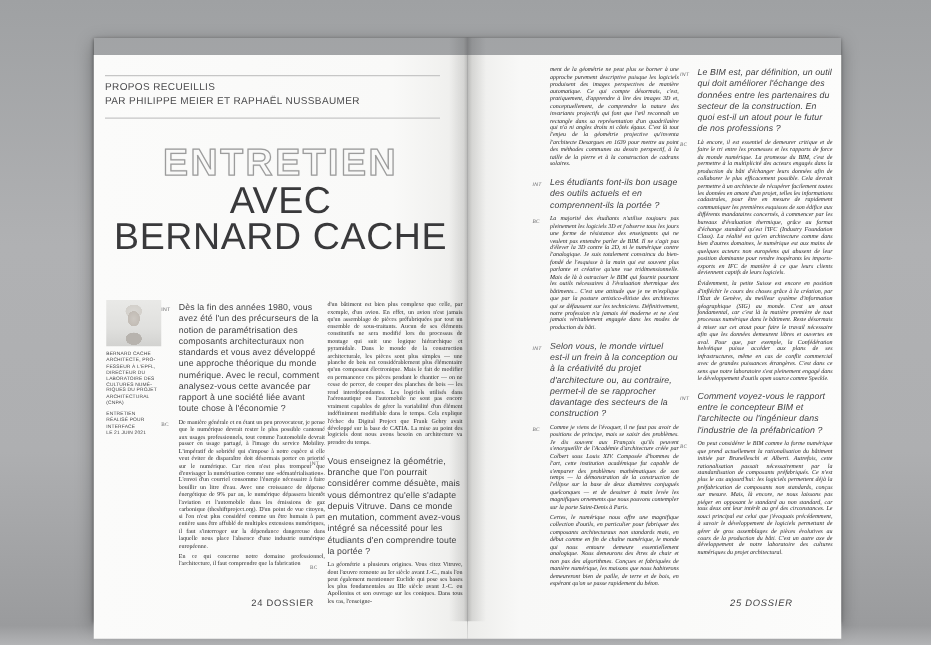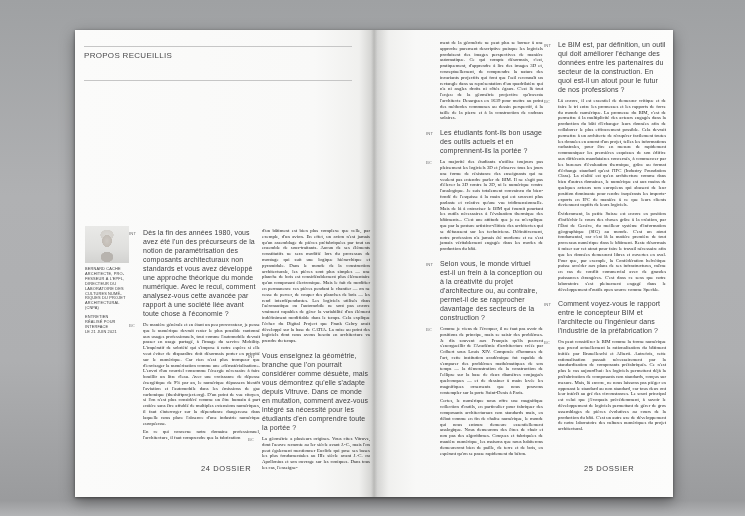--- a/index.html
+++ b/index.html
@@ -3,23 +3,23 @@
 <meta charset="utf-8">
 <style>
   html,body{margin:0;padding:0;}
   body{
     width:745px;height:516px;overflow:hidden;position:relative;
     background:linear-gradient(180deg,#9fa1a3 0%,#b0b1b3 38%,#aeafb1 70%,#9a9b9d 97%,#b3b4b6 100%);
     font-family:"Liberation Sans",sans-serif;
   }
   .spread{position:absolute;left:75px;top:30px;width:598px;height:467px;
     box-shadow:0 5px 14px rgba(0,0,0,.38),0 1px 3px rgba(0,0,0,.45);}
-  .page{position:absolute;top:0;height:467px;width:299px;}
+  .page{position:absolute;top:14px;height:467px;width:299px;}
   .page.left{left:0;background:linear-gradient(90deg,#fbfbfa 0%,#f9f9f8 80%,#ededeb 100%);}
-  .page.right{left:299px;background:linear-gradient(90deg,#ececea 0%,#f8f8f7 14%,#fcfcfb 100%);}
+  .page.right{left:299px;background:linear-gradient(90deg,#ececea 0%,#f8f8f7 14%,#fcfcfb 100%);font-style:italic;}
   .spine{position:absolute;left:284px;top:0;width:30px;height:467px;pointer-events:none;
     background:linear-gradient(90deg,rgba(0,0,0,0) 0%,rgba(0,0,0,.10) 40%,rgba(0,0,0,.22) 50%,rgba(0,0,0,.10) 62%,rgba(0,0,0,0) 100%);}
   .rule{position:absolute;left:9px;width:268px;height:1px;background:#c6c6c6;}
   .kicker{position:absolute;left:9px;top:20px;font-size:8px;line-height:11px;
     letter-spacing:.3px;color:#4b4b4d;}
   .title{position:absolute;left:0;top:72px;width:299px;text-align:center;
     font-size:30px;line-height:29.5px;color:#39393b;letter-spacing:.5px;}
   .title .outline{font-weight:700;letter-spacing:2px;color:#f9f9f8;
     -webkit-text-stroke:1px #9c9c9c;text-shadow:0 0 1px #aaabac;}
   .photo{position:absolute;left:10px;top:196px;width:44px;height:37px;
@@ -50,23 +50,29 @@
 </style>
 </head>
 <body>
 
 <div class="spread">
 
   <div class="page left">
     <div class="rule" style="top:16px"></div>
     <div class="kicker">
       <div>PROPOS RECUEILLIS</div>
+      <div>PAR PHILIPPE MEIER ET RAPHAËL NUSSBAUMER</div>
     </div>
     <div class="rule" style="top:50px"></div>
 
+    <div class="title">
+      <div class="outline">ENTRETIEN</div>
+      <div>AVEC</div>
+      <div>BERNARD CACHE</div>
+    </div>
 
     <div class="photo"></div>
     <div class="caption cap1">BERNARD CACHE
 ARCHITECTE, PRO-
 FESSEUR À L'EPFL,
 DIRECTEUR DU
 LABORATOIRE DES
 CULTURES NUMÉ-
 RIQUES DU PROJET
 ARCHITECTURAL

